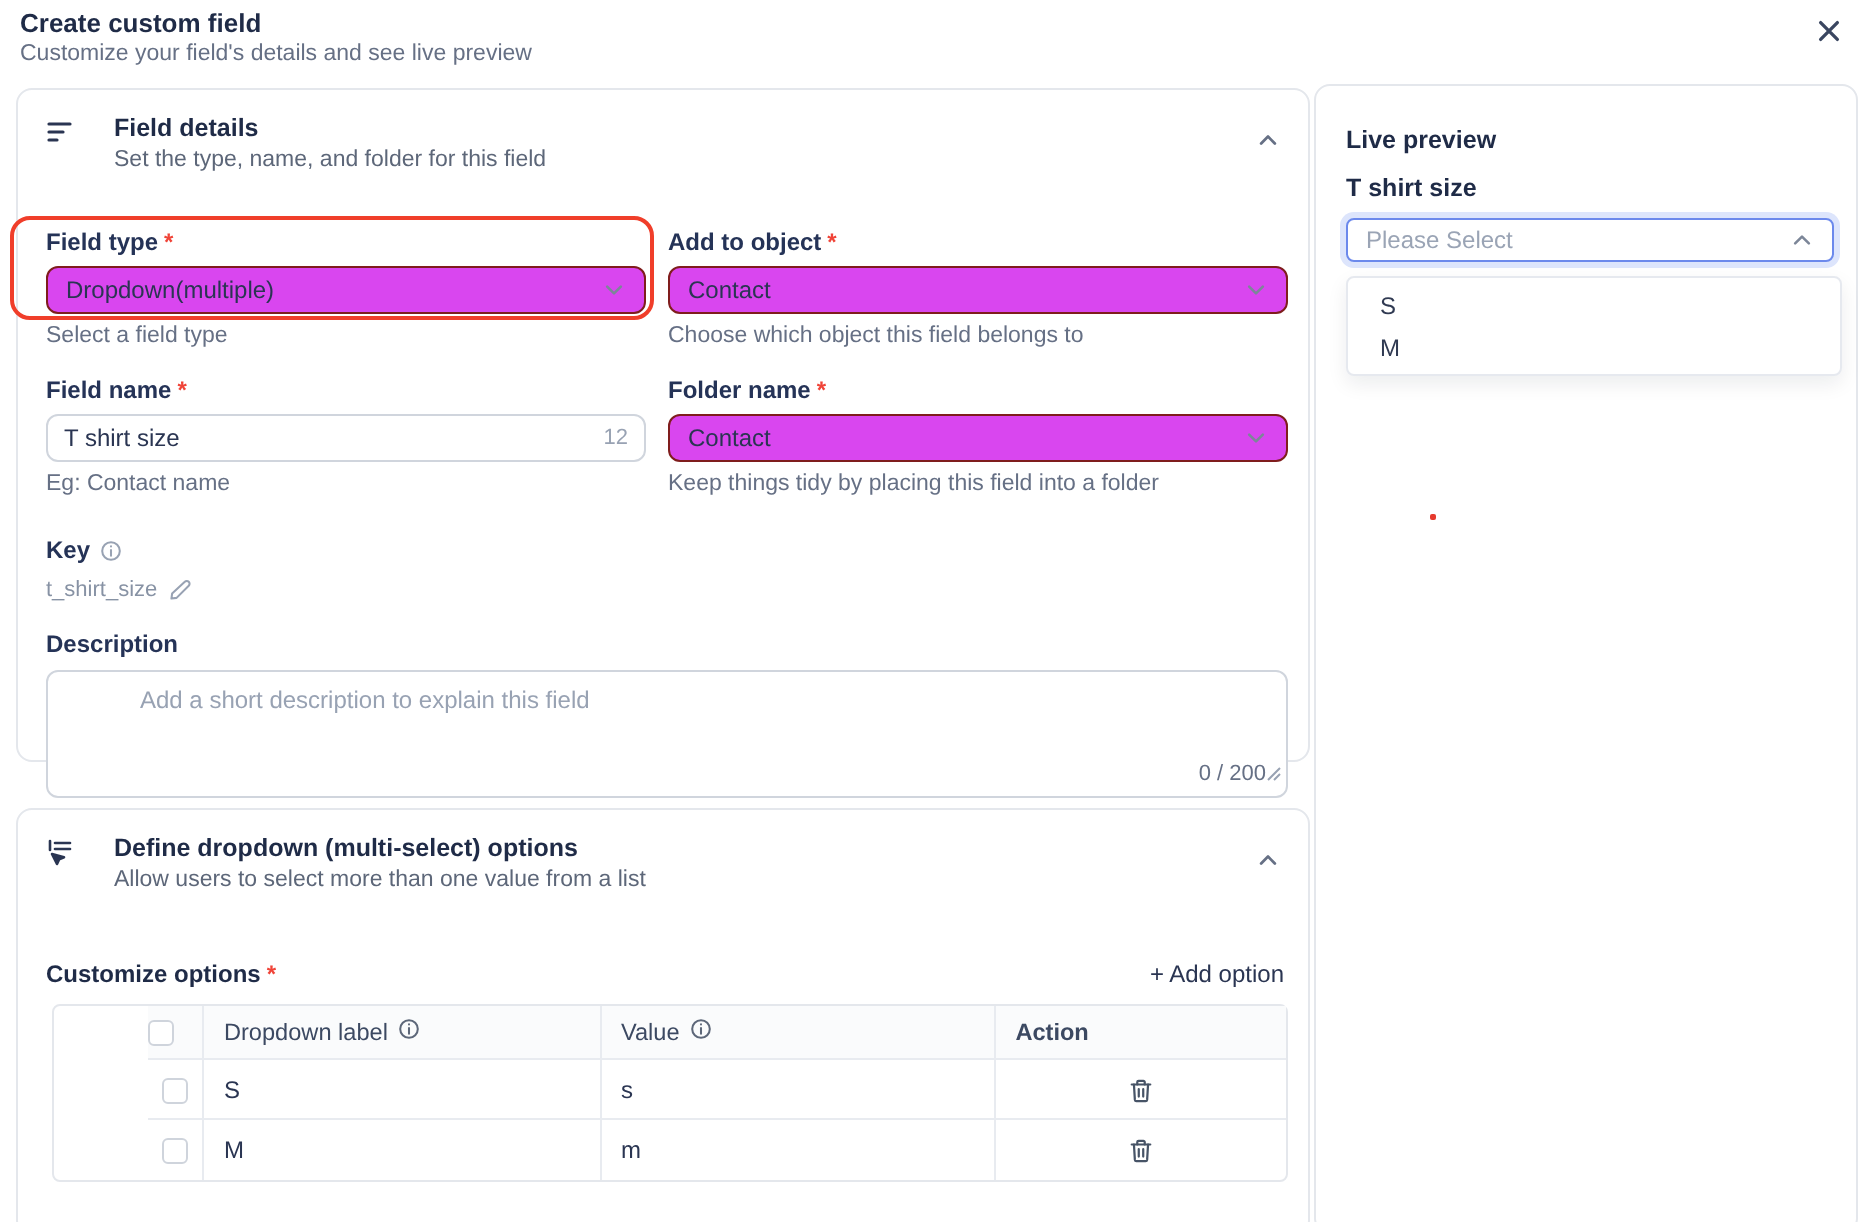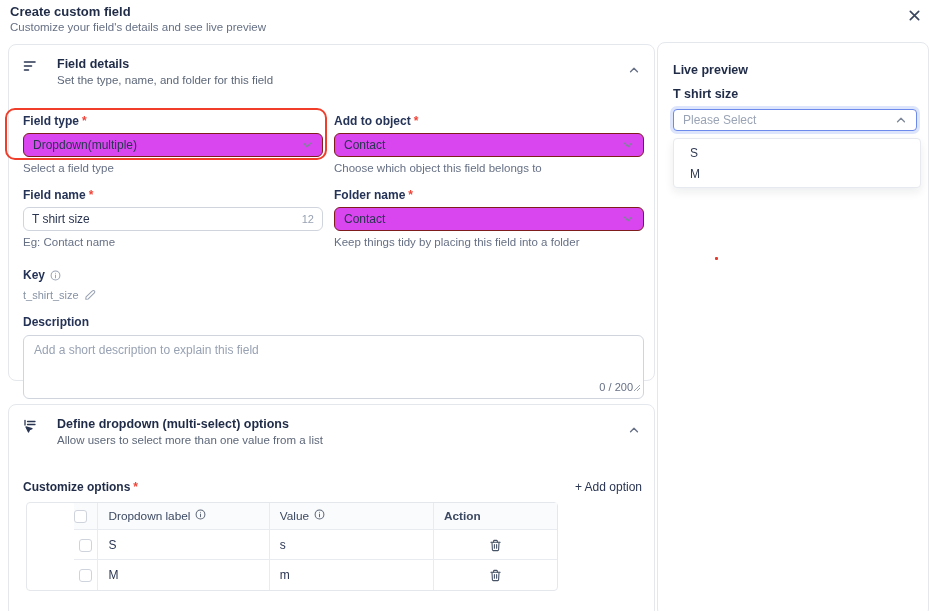--- a/index.html
+++ b/index.html
@@ -43,35 +43,35 @@
   .name-input-wrap input { flex:1; border:none; outline:none; font-size:12px; color:#2a3552;
                            font-family:"Liberation Sans","DejaVu Sans",sans-serif; background:transparent; min-width:0; }
   .char-count { font-size:11px; color:#98a2b3; margin-left:6px; }
 
   .key-group { margin-top:6px; margin-bottom:12px; }
   .key-line { display:flex; align-items:center; gap:5px; }
   .key-value-line { margin-top:7px; display:flex; align-items:center; gap:5px; font-size:11px; color:#8792a4; }
   .icon-btn { background:none; border:none; padding:0; cursor:pointer; color:#98a2b3; display:flex; }
 
   .desc-group { grid-column:1 / -1; margin-top:2px; margin-bottom:0; }
-  .textarea-wrap { position:relative; margin-top:6px; height:64px; border:1px solid #d0d5dd; border-radius:6px; background:#fff; }
+  .textarea-wrap { position:relative; margin-top:6px; height:64px; border:1px solid #d0d5dd; border-radius:6px; background:#fff;padding-left:36px; }
   .textarea-wrap textarea { width:100%; height:100%; border:none; outline:none; resize:none; background:transparent;
                             padding:7px 10px; font-size:12px; color:#2a3552;
                             font-family:"Liberation Sans","DejaVu Sans",sans-serif; }
   .textarea-wrap textarea::placeholder { color:#98a2b3; }
   .ta-counter { position:absolute; right:10px; bottom:5px; font-size:11px; color:#667085; }
   .ta-resize { position:absolute; right:2px; bottom:2px; color:#98a2b3; }
 
   
   .options-row { display:flex; align-items:baseline; margin-top:34px; }
   .options-label { font-size:12px; font-weight:700; color:#1f2b47; }
   .add-option { margin-left:auto; background:none; border:none; cursor:pointer;
                 font-size:12px; font-weight:500; color:#2a3552; font-family:inherit; }
 
-  table.opt-table { margin-top:8px; margin-left:3px; width:532px; border-collapse:separate; border-spacing:0;
+  table.opt-table { margin-top:8px; margin-left:3px; width:618px; border-collapse:separate; border-spacing:0;
                     border:1px solid #e4e7ec; border-radius:4px; font-size:12px;padding-left:47px; }
   .opt-table th { background:#fafbfc; font-weight:400; color:#3c4962; font-size:11.8px; text-align:left;
                   height:27px; padding:0 10px; border-bottom:1px solid #e8ebf0; }
   .opt-table th.th-action { text-align:left; font-weight:600; }
   .opt-table td { height:30px; padding:0 10px; border-bottom:1px solid #e8ebf0; color:#2a3552; }
   .opt-table th:not(:last-child), .opt-table td:not(:last-child) { border-right:1px solid #e8ebf0; }
   .opt-table tr:last-child td { border-bottom:none; }
   .col-cb { width:30px; text-align:center; padding:0 !important; }
   .col-label { width:214px; }
   .col-value { width:216px; }

